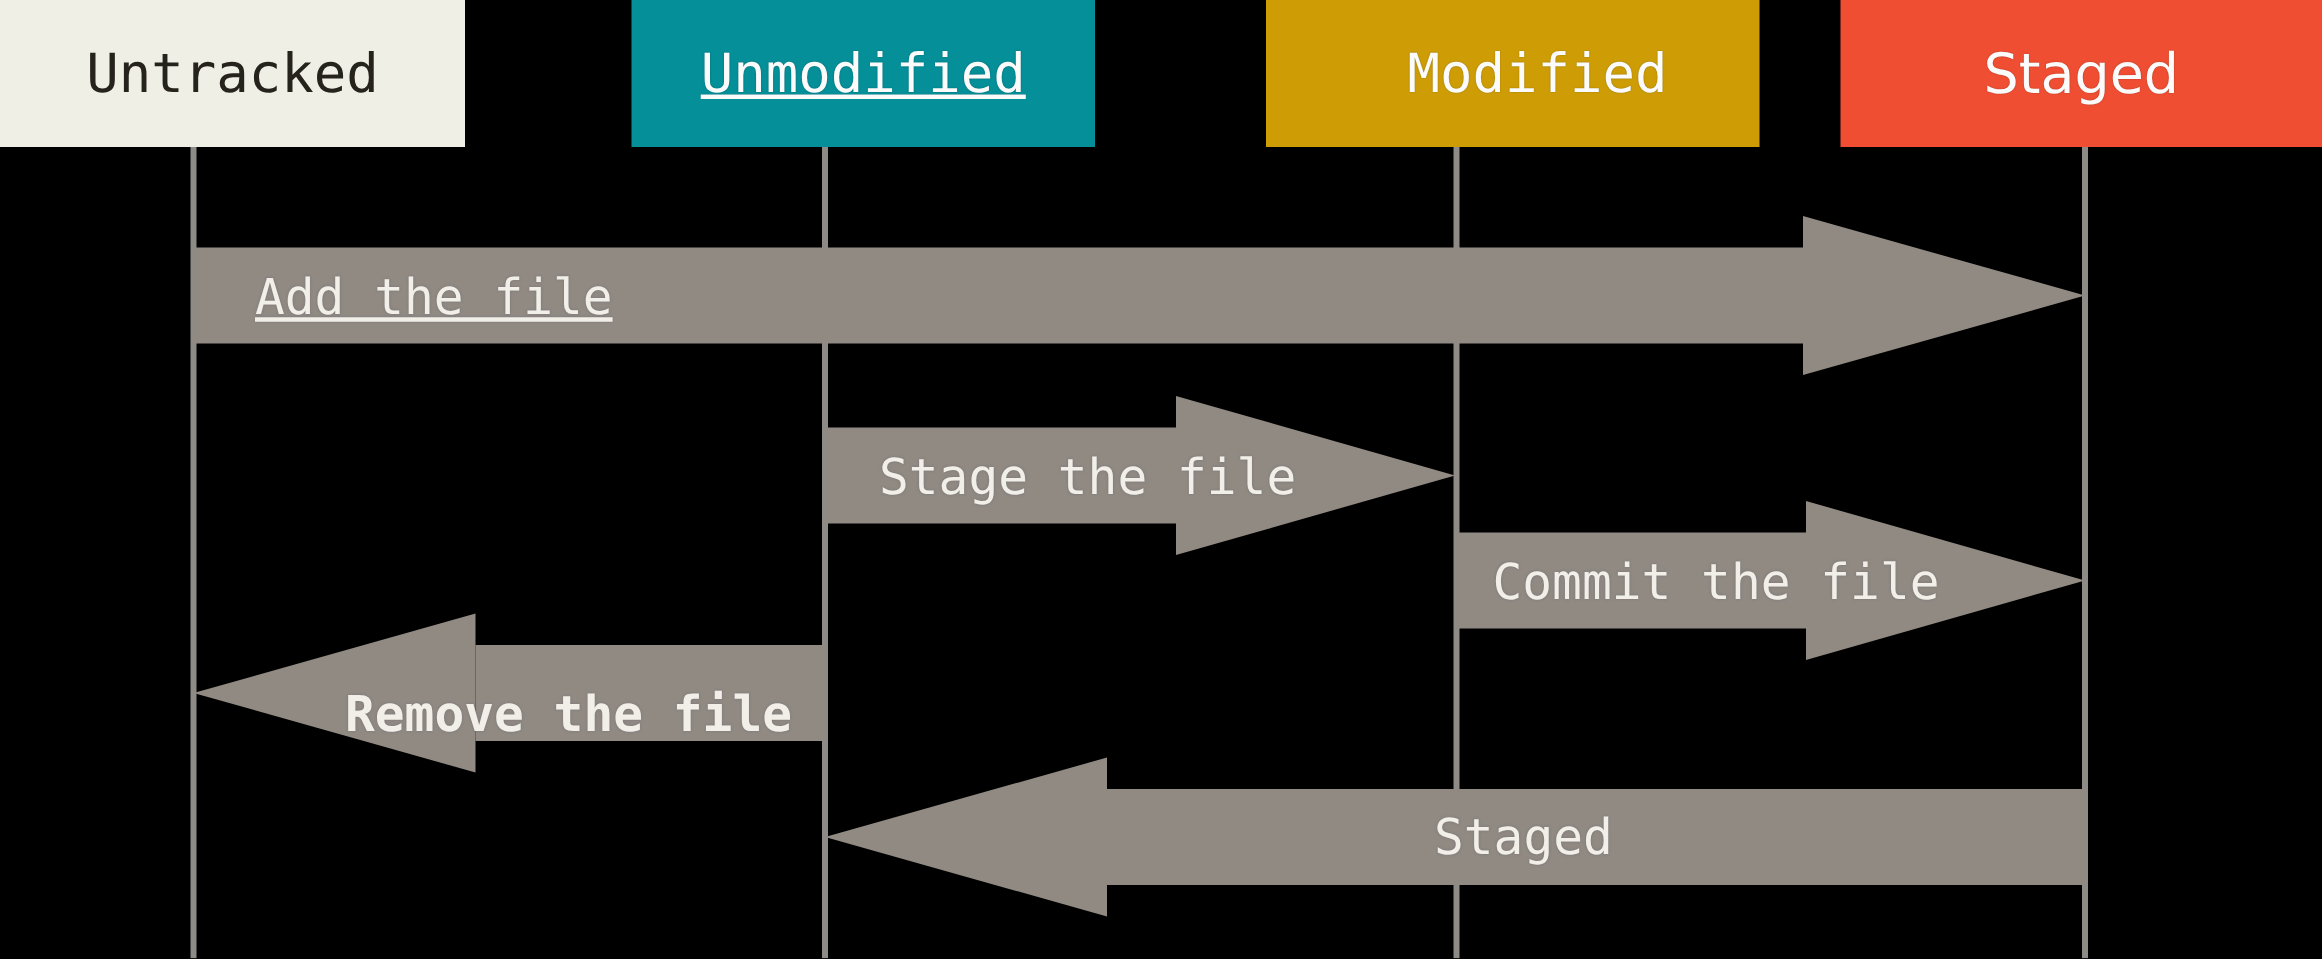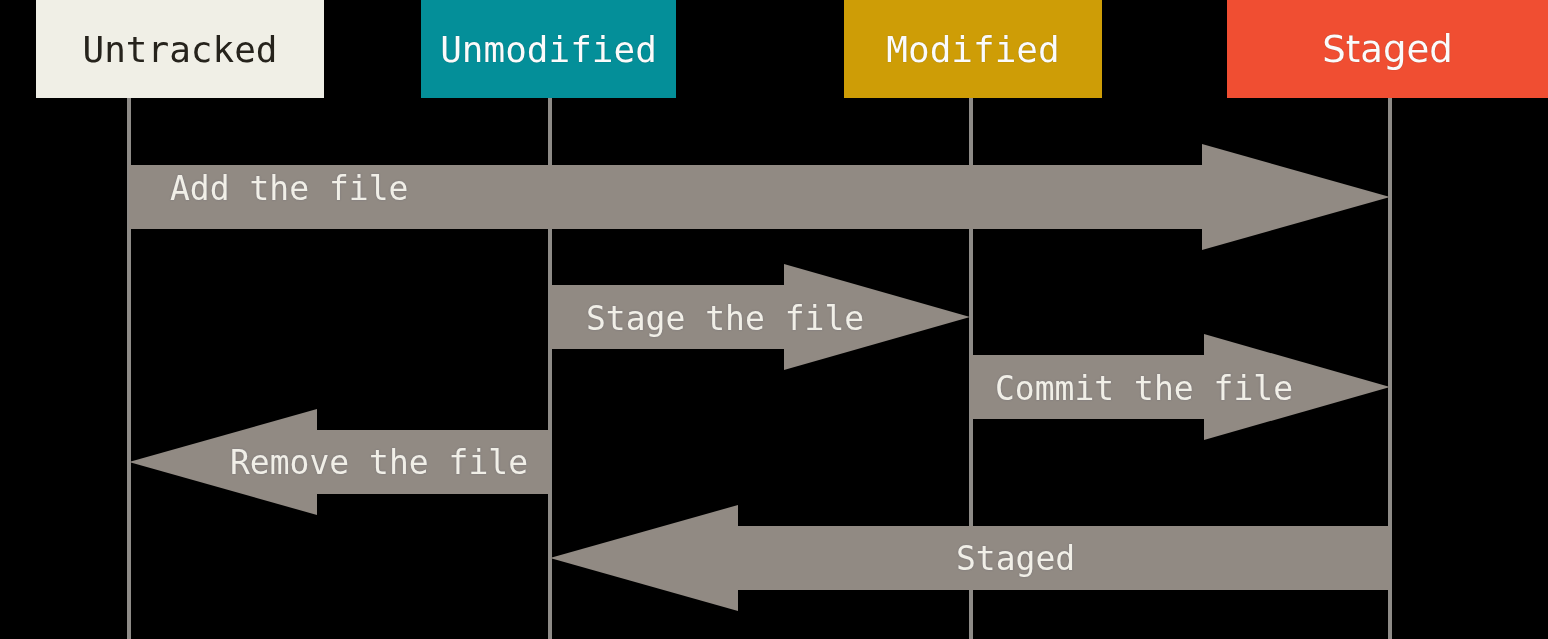--- a/index.html
+++ b/index.html
@@ -23,33 +23,34 @@
     height: 98px;
     display: flex;
     align-items: center;
     justify-content: center;
     font-size: 36px;
     letter-spacing: 0px;
     color: #fbfbfb;
     text-shadow: 0 0 1px rgba(0,0,0,0.35);
   }
   .state-untracked {
-    left: 0; width: 288px;
+    left: 0; width: 310px;
     background: var(--untracked_bg);
     color: var(--untracked_text);
     text-shadow: none;
-    margin-left: 36px;
   }
   .state-unmodified {
-    left: 421px; width: 255px;
+    left: 421px; width: 309px;
     background: var(--unmodified_bg);
+    text-decoration: underline;
   }
   .state-modified {
-    left: 844px; width: 258px;
+    left: 844px; width: 296px;
     background: var(--modified_bg);
+    padding-left: 33px;
   }
   .state-staged {
     left: 1227px; width: 321px;
     background: var(--staged_bg);
     font-family: "DejaVu Sans", "Liberation Sans", sans-serif;
     font-size: 37px;
     align-items: center;
   }
 
   
@@ -85,36 +86,36 @@
     transform: translateY(-50%);
     white-space: nowrap;
     font-size: 33px;
     color: var(--arrow_text);
     text-shadow: 0 0 2px rgba(70,75,110,0.35);
   }
 
   
   .sh-add { left: 129px;  top: 165px; width: 1073px; }
   .hd-add { left: 1202px; top: 144px; border-left-width: 188px; }
-  .lb-add { left: 170px;  top: 188px; }
+  .lb-add { left: 170px;  top: 198px; text-decoration: underline; }
 
   
   .sh-edit { left: 550px; top: 285px; width: 234px; }
   .hd-edit { left: 784px; top: 264px; border-left-width: 186px; }
   .lb-edit { left: 586px; top: 318px; }
 
   
   .sh-stage { left: 970px;  top: 355px; width: 234px; }
   .hd-stage { left: 1204px; top: 334px; border-left-width: 186px; }
   .lb-stage { left: 995px;  top: 388px; }
 
   
   .sh-remove { left: 317px; top: 430px; width: 233px; }
   .hd-remove { left: 129px; top: 409px; border-right-width: 188px; }
-  .lb-remove { left: 230px; top: 462px; }
+  .lb-remove { left: 230px; top: 476px; font-weight: bold; }
 
   
   .sh-commit { left: 738px; top: 526px; width: 652px; }
   .hd-commit { left: 550px; top: 505px; border-right-width: 188px; }
   .lb-commit { left: 956px; top: 558px; }
 </style>
 </head>
 <body>
 
 <div class="stage">

